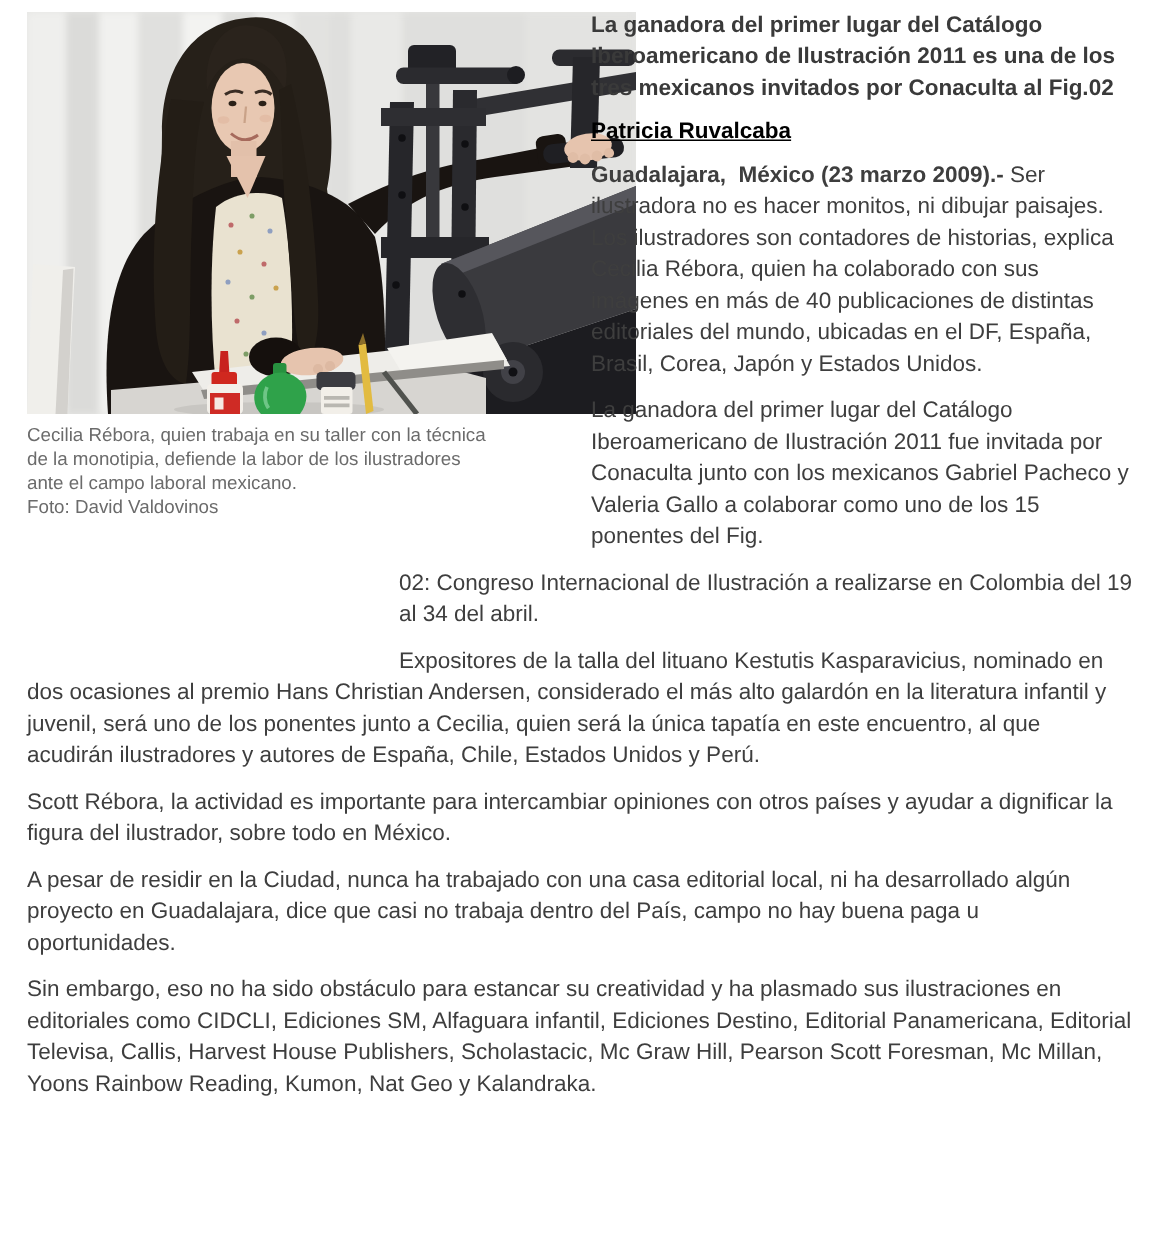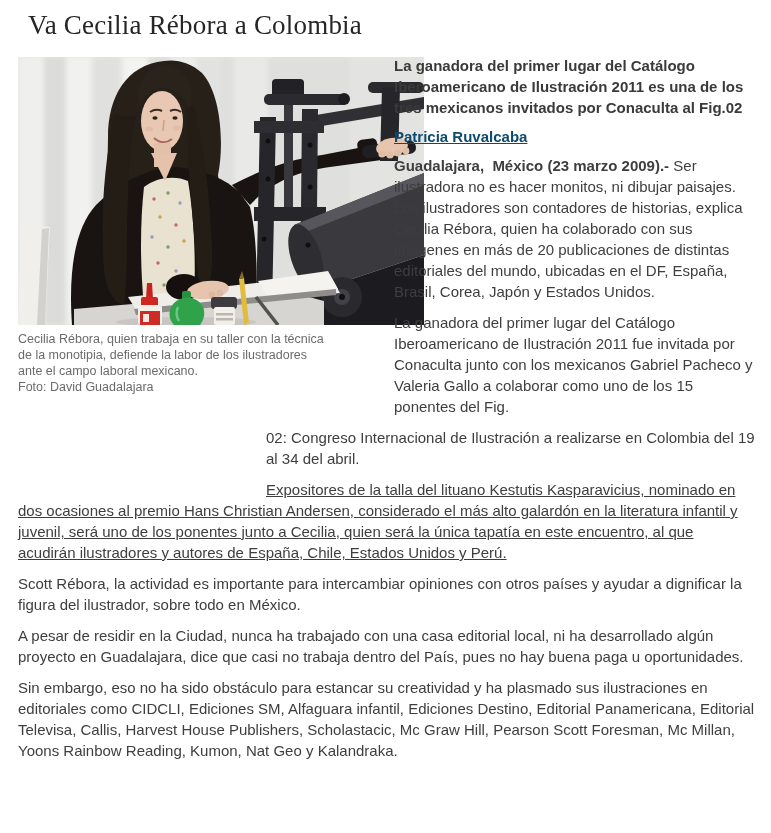--- a/index.html
+++ b/index.html
@@ -10,30 +10,29 @@
            font-size:27px;line-height:34px;color:#262626;
            margin:2px 0 13px 10px;letter-spacing:0.2px;}
   .flow{font-size:15px;line-height:21px;}
   figure.photo{float:left;width:350px;margin:2px 26px 30px 0;padding:0;}
   figure.photo svg{display:block;}
   figcaption{margin-top:6px;font-size:12.5px;line-height:16px;color:#6b6b6b;}
   .pre{white-space:pre-line;display:block;}
   p{margin:0 0 10px 0;}
   p.standfirst{font-weight:bold;color:#3a3a3a;margin-bottom:8px;}
   .byline-row{margin-bottom:8px;}
-  a.byline{color:#0c4a6e;font-weight:bold;text-decoration:underline;cursor:pointer;}
+  a.byline{color:#000000;font-weight:bold;text-decoration:underline;cursor:pointer;}
   .dateline{font-weight:bold;white-space:pre-wrap;}
   p.indent-block{margin-left:248px;}
-  p.first-indent{text-indent:248px;text-decoration:underline;}
+  p.first-indent{text-indent:248px;}
 </style>
 </head>
 <body>
 
 <div class="page">
-  <h1 class="title">Va Cecilia Rébora a Colombia</h1>
 
   <div class="flow">
 
     <figure class="photo">
       <svg width="406" height="268" viewBox="0 0 406 268" xmlns="http://www.w3.org/2000/svg">
         <defs>
           <filter id="soft" x="-10%" y="-10%" width="120%" height="120%">
             <feGaussianBlur stdDeviation="2.6"></feGaussianBlur>
           </filter>
         </defs>
@@ -178,36 +177,36 @@
             <polygon points="221,222 226,221 231,266 226,268" fill="#e2bb41"></polygon>
             <polygon points="221,222 226,221 224,214" fill="#8a6d2a"></polygon>
           </g>
           <line x1="238" y1="240" x2="260" y2="268" stroke="#50524e" stroke-width="3.5"></line>
         </g>
       </svg>
       <figcaption>
         <span class="pre">Cecilia Rébora, quien trabaja en su taller con la técnica
 de la monotipia, defiende la labor de los ilustradores
 ante el campo laboral mexicano.</span>
-        <span class="pre">Foto: David Guadalajara</span>
+        <span class="pre">Foto: David Valdovinos</span>
       </figcaption>
     </figure>
 
     <p class="standfirst">La ganadora del primer lugar del Catálogo Iberoamericano de Ilustración 2011 es una de los tres mexicanos invitados por Conaculta al Fig.02</p>
 
     <p class="byline-row"><a class="byline" href="#">Patricia Ruvalcaba</a></p>
 
-    <p><span class="dateline">Guadalajara,  México (23 marzo 2009).-</span><span> Ser ilustradora no es hacer monitos, ni dibujar paisajes. Los ilustradores son contadores de historias, explica Cecilia Rébora, quien ha colaborado con sus imágenes en más de 20 publicaciones de distintas editoriales del mundo, ubicadas en el DF, España, Brasil, Corea, Japón y Estados Unidos.</span></p>
+    <p><span class="dateline">Guadalajara,  México (23 marzo 2009).-</span><span> Ser ilustradora no es hacer monitos, ni dibujar paisajes. Los ilustradores son contadores de historias, explica Cecilia Rébora, quien ha colaborado con sus imágenes en más de 40 publicaciones de distintas editoriales del mundo, ubicadas en el DF, España, Brasil, Corea, Japón y Estados Unidos.</span></p>
 
     <p>La ganadora del primer lugar del Catálogo Iberoamericano de Ilustración 2011 fue invitada por Conaculta junto con los mexicanos Gabriel Pacheco y Valeria Gallo a colaborar como uno de los 15 ponentes del Fig.</p>
 
     <p class="indent-block">02: Congreso Internacional de Ilustración a realizarse en Colombia del 19 al 34 del abril.</p>
 
     <p class="first-indent">Expositores de la talla del lituano Kestutis Kasparavicius, nominado en dos ocasiones al premio Hans Christian Andersen, considerado el más alto galardón en la literatura infantil y juvenil, será uno de los ponentes junto a Cecilia, quien será la única tapatía en este encuentro, al que acudirán ilustradores y autores de España, Chile, Estados Unidos y Perú.</p>
 
     <p>Scott Rébora, la actividad es importante para intercambiar opiniones con otros países y ayudar a dignificar la figura del ilustrador, sobre todo en México.</p>
 
-    <p>A pesar de residir en la Ciudad, nunca ha trabajado con una casa editorial local, ni ha desarrollado algún proyecto en Guadalajara, dice que casi no trabaja dentro del País, pues no hay buena paga u oportunidades.</p>
+    <p>A pesar de residir en la Ciudad, nunca ha trabajado con una casa editorial local, ni ha desarrollado algún proyecto en Guadalajara, dice que casi no trabaja dentro del País, campo no hay buena paga u oportunidades.</p>
 
     <p>Sin embargo, eso no ha sido obstáculo para estancar su creatividad y ha plasmado sus ilustraciones en editoriales como CIDCLI, Ediciones SM, Alfaguara infantil, Ediciones Destino, Editorial Panamericana, Editorial Televisa, Callis, Harvest House Publishers, Scholastacic, Mc Graw Hill, Pearson Scott Foresman, Mc Millan, Yoons Rainbow Reading, Kumon, Nat Geo y Kalandraka.</p>
 
   </div>
 </div>
 
 </body></html>

